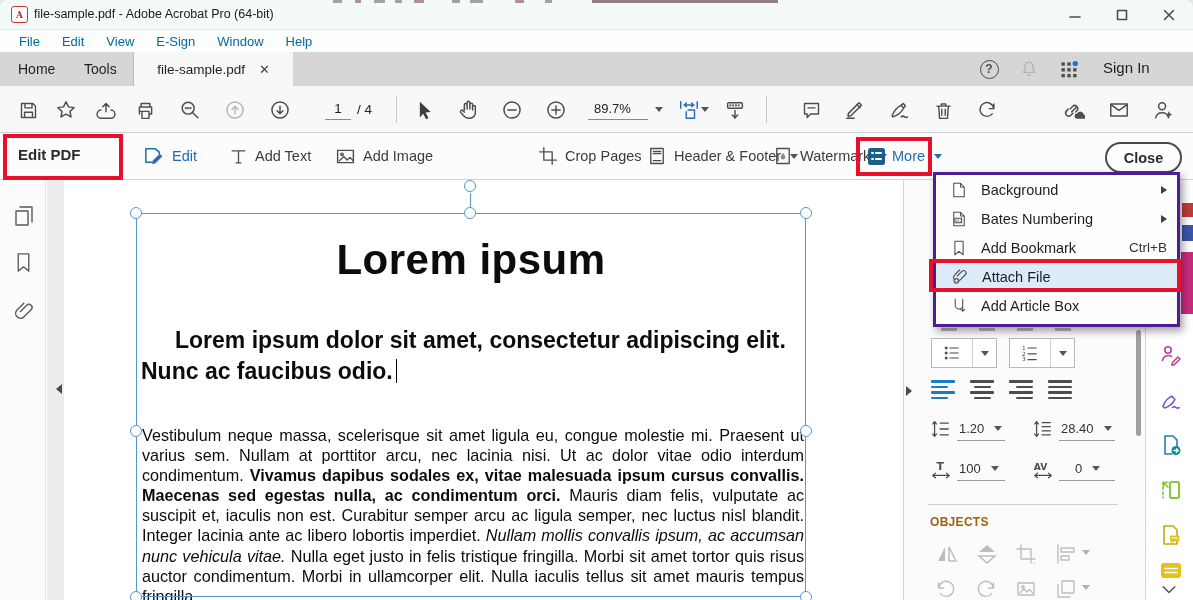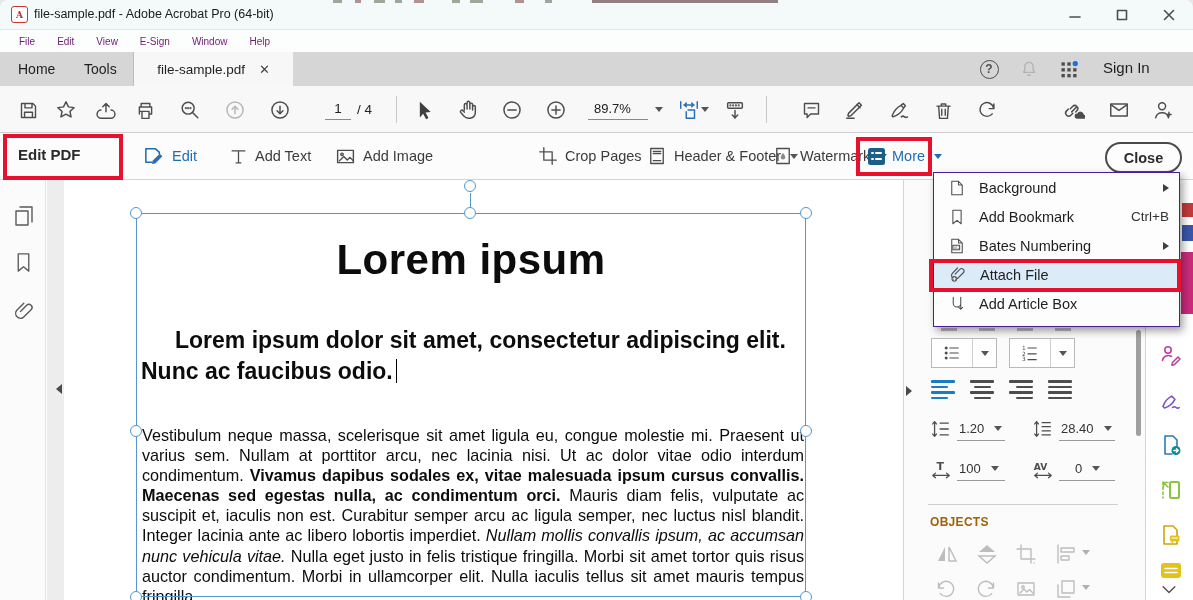--- a/index.html
+++ b/index.html
@@ -11,21 +11,21 @@
   .disabled{opacity:.38}
   
   .titlebar{position:absolute;left:0;top:0;width:1193px;height:30px;background:#f4f9f9;border-radius:8px 8px 0 0;border-bottom:1px solid #e3e7e7}
   .titlebar .apptitle{position:absolute;left:34px;top:7px;font-size:12.5px;color:#1b1b1b}
   .pdfbadge{position:absolute;left:11px;top:6px;width:17px;height:17px;border:1px solid #c33;border-radius:3px;background:#fff;display:flex;align-items:center;justify-content:center;font-size:9px;font-weight:bold;color:#c22;font-family:"DejaVu Serif",serif}
   .winctl{position:absolute;top:0;height:30px;width:46px;display:flex;align-items:center;justify-content:center;color:#222;font-size:13px}
   
   .frag{position:absolute;top:0;height:3px;opacity:.65;z-index:60}
   
   .menubar{position:absolute;left:0;top:30px;width:1193px;height:22px;background:#fcfdfd;display:flex;align-items:center;padding-left:8px}
-  .menubar span{padding:0 11px;font-size:10px;color:#701a75}
+  .menubar span{padding:0 11px;font-size:13px;color:#0369a1}
   
   .tabbar{position:absolute;left:0;top:52px;width:1193px;height:34px;background:#d6d6d6}
   .tabbtn{position:absolute;top:0;height:34px;display:flex;align-items:center;font-size:14px;color:#1f1f1f;padding:0 12px}
   .doctab{position:absolute;left:133px;top:0;width:160px;height:34px;background:#f7f7f7;border-left:1px solid #bdbdbd;display:flex;align-items:center;justify-content:center;font-size:13.5px;color:#1f1f1f;gap:14px}
   .doctab .x{font-size:13px;color:#444}
   .tr-ico{position:absolute;top:6px;width:22px;height:22px;display:flex;align-items:center;justify-content:center}
   .helpq{width:19px;height:19px;border:1.6px solid #4d4d4d;border-radius:50%;display:flex;align-items:center;justify-content:center;font-size:12px;font-weight:bold;color:#4d4d4d}
   .signin{position:absolute;top:7px;left:1103px;font-size:15px;color:#1f1f1f}
   
   .toolbar{position:absolute;left:0;top:86px;width:1193px;height:47px;background:#f8f8f8;border-bottom:1px solid #cfcfcf}
@@ -75,21 +75,21 @@
   .objlabel{position:absolute;left:26px;top:335px;font-size:12px;font-weight:bold;color:#a16207;letter-spacing:.3px}
   .objic{position:absolute;width:26px;height:24px;opacity:.42}
   .pscroll{position:absolute;left:232px;top:150px;width:5px;height:106px;background:#9f9f9f;border-radius:3px}
   .pdash{position:absolute;top:148px;height:2.5px;width:16px;background:#9a9a9a;opacity:.7}
   
   .rightrail{position:absolute;left:1145px;top:0;width:48px;height:420px;background:#fff;border-left:1px solid #d4d4d4}
   .rr-ico{position:absolute;left:13px;width:24px;height:24px}
   .sliver{position:absolute;left:36px}
   .magblock{position:absolute;left:35px;top:72px;width:13px;height:62px;background:#cb2b7c}
   
-  .menu{position:absolute;left:933px;top:172px;width:247px;height:155px;background:#fdfdfd;border:1px solid #4c1d95;box-shadow:3px 4px 8px rgba(0,0,0,.38);z-index:40}
+  .menu{position:absolute;left:933px;top:172px;width:247px;height:155px;background:#fdfdfd;border:3px solid #4c1d95;box-shadow:3px 4px 8px rgba(0,0,0,.38);z-index:40}
   .mrow{height:29px;display:flex;align-items:center;padding:0 10px 0 14px;gap:13px;font-size:14.5px;color:#1f1f1f}
   .mrow.hl{background:#dcebf8}
   .mrow .lbl{flex:0 0 auto}
   .mrow .spacer{flex:1}
   .mrow .short{font-size:13.5px;color:#333}
   .subarrow{width:0;height:0;border-top:4.5px solid transparent;border-bottom:4.5px solid transparent;border-left:6px solid #3f3f3f}
   
   .redbox{position:absolute;border:4px solid #e8112d;z-index:50;pointer-events:none}
 </style>
 </head>
@@ -620,35 +620,35 @@
   <div class="mrow">
     <svg class="ic thin" width="18" height="18" viewBox="0 0 24 24">
         <path d="M5 3h9l5 5v13H5zM14 3v5h5"></path>
       </svg>
     <span class="lbl">Background</span>
     <span class="spacer"></span>
       <span class="subarrow"></span>
   </div>
   <div class="mrow">
     <svg class="ic thin" width="18" height="18" viewBox="0 0 24 24">
+        <path d="M5 3h9l5 5v13H5zM14 3v5h5"></path>
+        <rect x="6.5" y="11" width="9" height="6"></rect>
+        <text x="7.5" y="15.8" font-size="4.6" fill="#4d4d4d" stroke="none" font-family="DejaVu Sans">012</text>
+      </svg>
+    <span class="lbl">Bates Numbering</span>
+    <span class="spacer"></span>
+      <span class="subarrow"></span>
+  </div>
+  <div class="mrow">
+    <svg class="ic thin" width="18" height="18" viewBox="0 0 24 24">
         <path d="M6.5 3h11v18l-5.5-4.5L6.5 21z"></path>
       </svg>
     <span class="lbl">Add Bookmark</span>
     <span class="spacer"></span>
       <span class="short">Ctrl+B</span>
-  </div>
-  <div class="mrow">
-    <svg class="ic thin" width="18" height="18" viewBox="0 0 24 24">
-        <path d="M5 3h9l5 5v13H5zM14 3v5h5"></path>
-        <rect x="6.5" y="11" width="9" height="6"></rect>
-        <text x="7.5" y="15.8" font-size="4.6" fill="#4d4d4d" stroke="none" font-family="DejaVu Sans">012</text>
-      </svg>
-    <span class="lbl">Bates Numbering</span>
-    <span class="spacer"></span>
-      <span class="subarrow"></span>
   </div>
   <div class="mrow hl">
     <svg class="ic thin" width="19" height="19" viewBox="0 0 24 24">
         <path d="M9 11.5L15 5.5a3 3 0 0 1 4.3 4.3l-7 7a4.7 4.7 0 0 1-6.6-6.6l6.4-6.4"></path>
         <circle cx="8" cy="17.5" r="3.6" fill="#5a5a5a" stroke="none"></circle>
         <path d="M8 15.7v3.6M6.2 17.5h3.6" stroke="#fff" stroke-width="1.2"></path>
       </svg>
     <span class="lbl">Attach File</span>
   </div>
   <div class="mrow">

